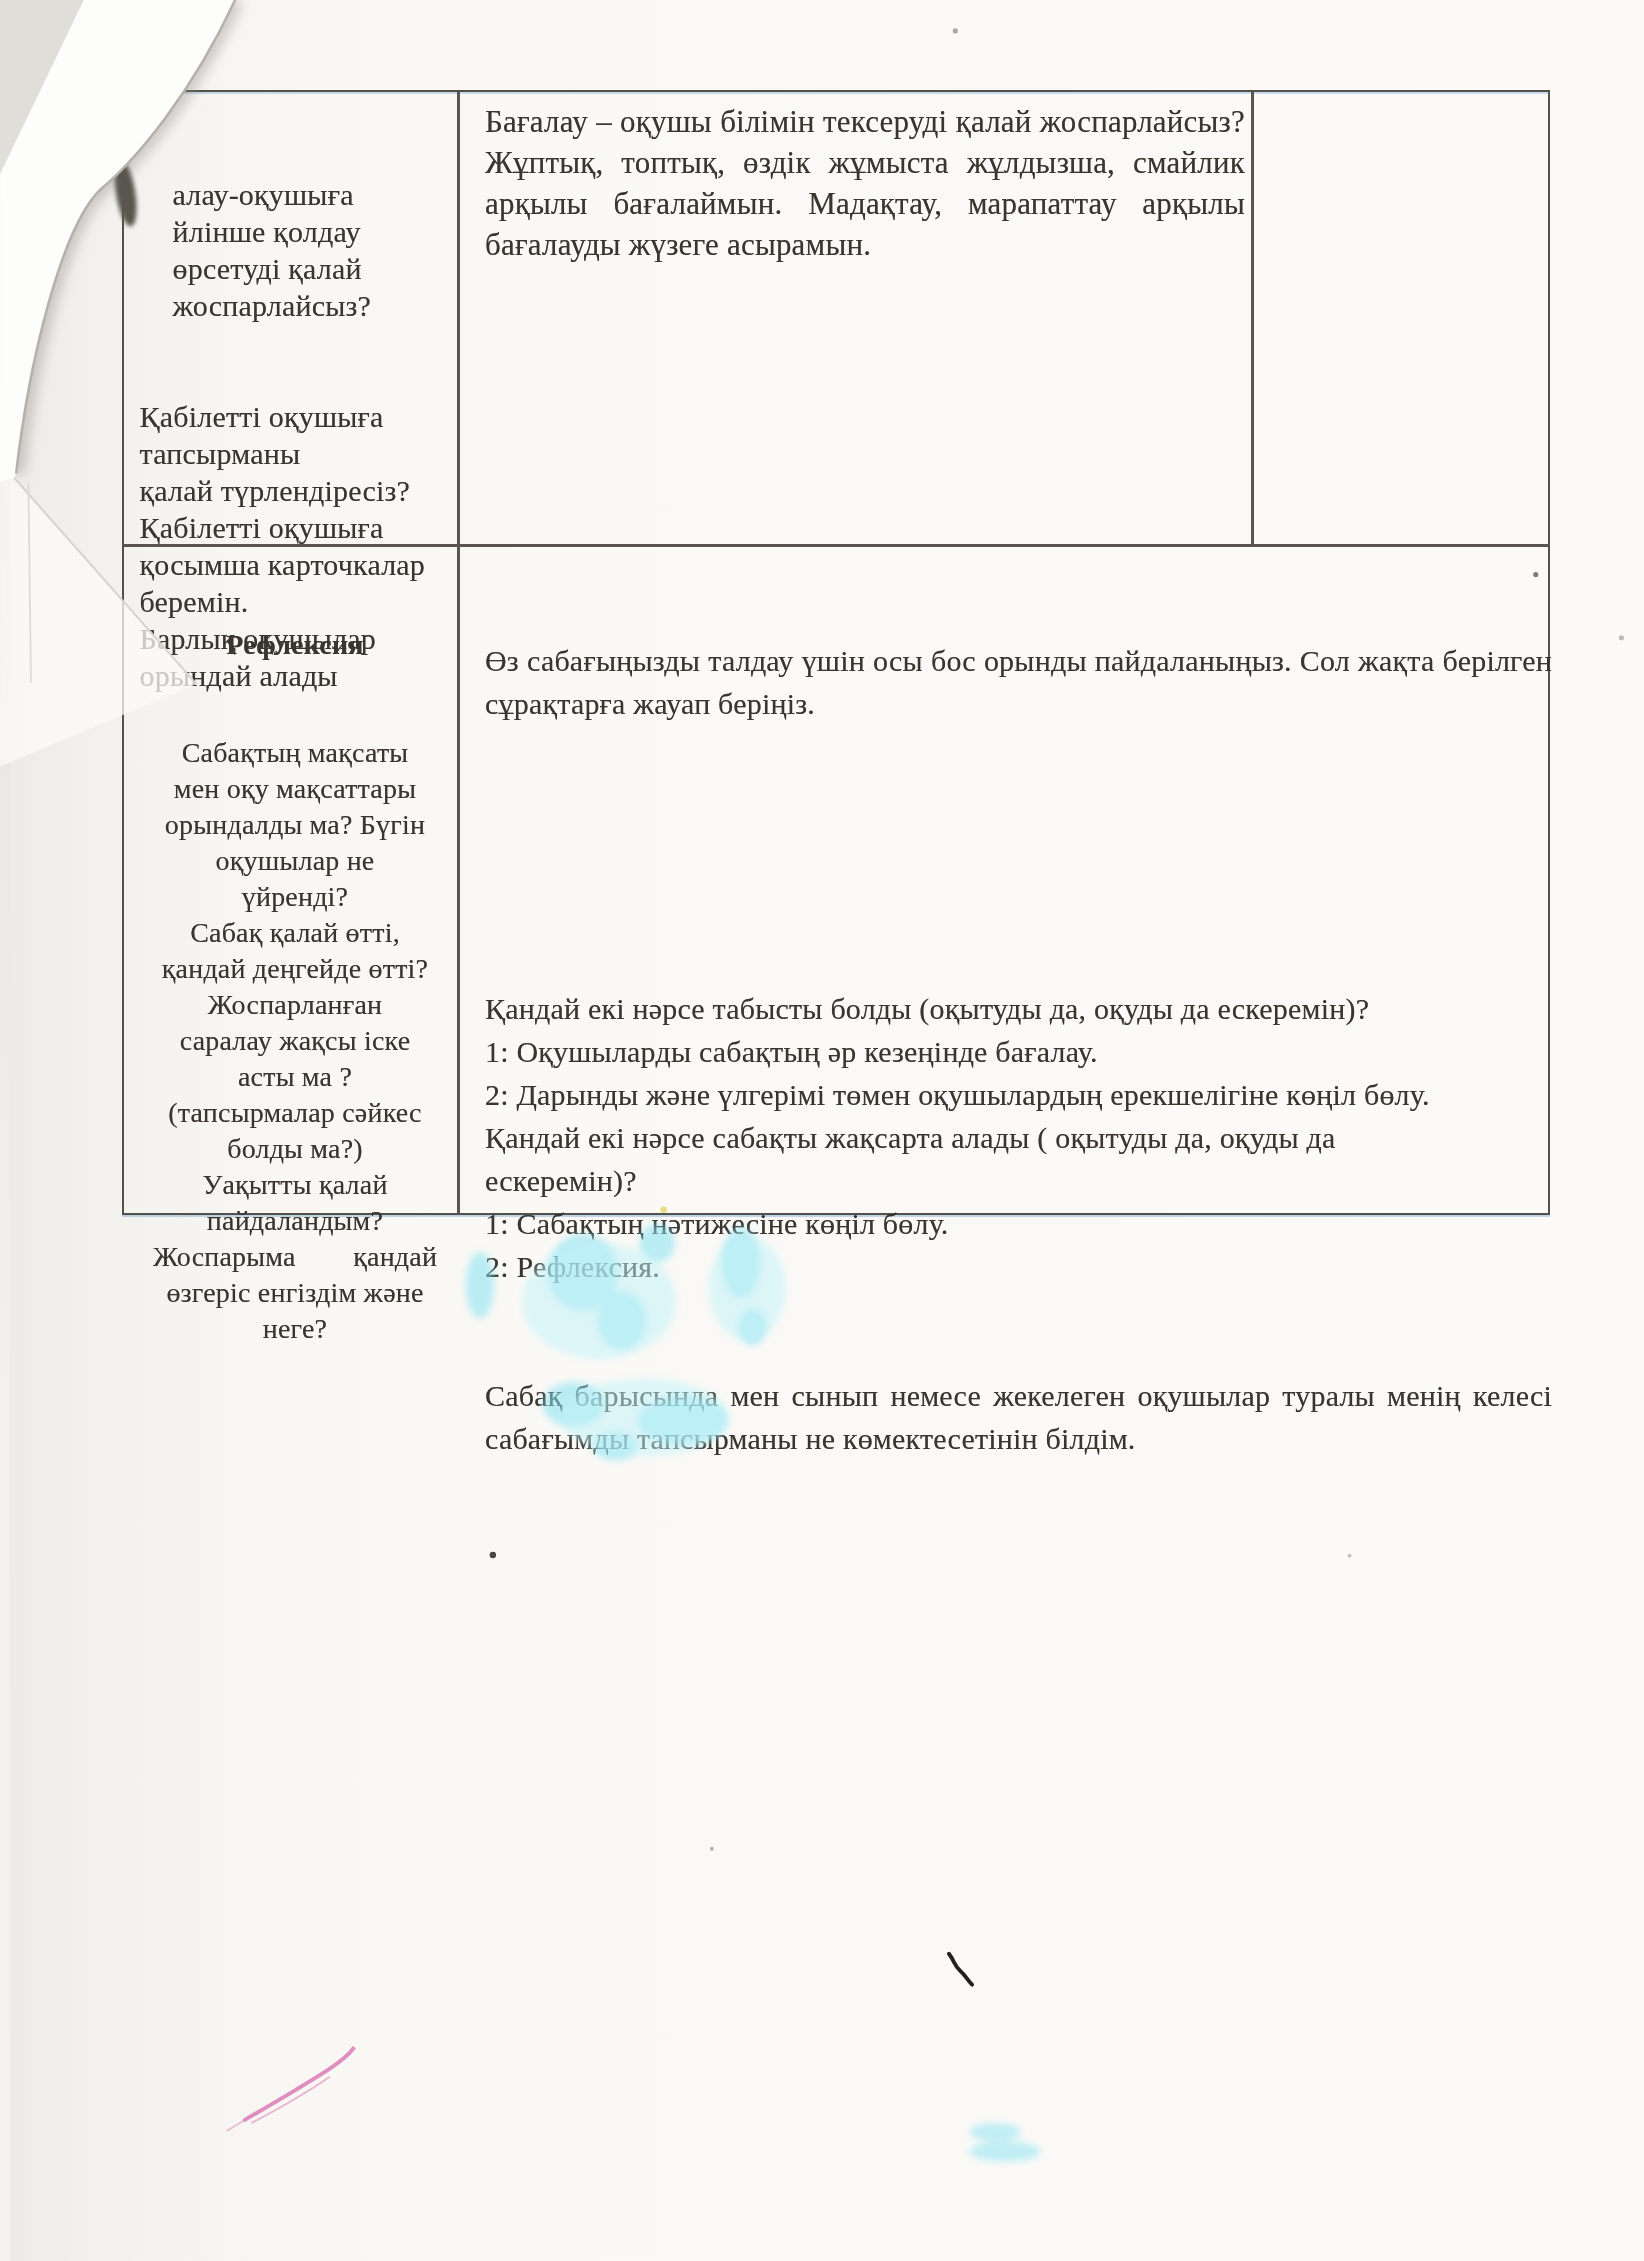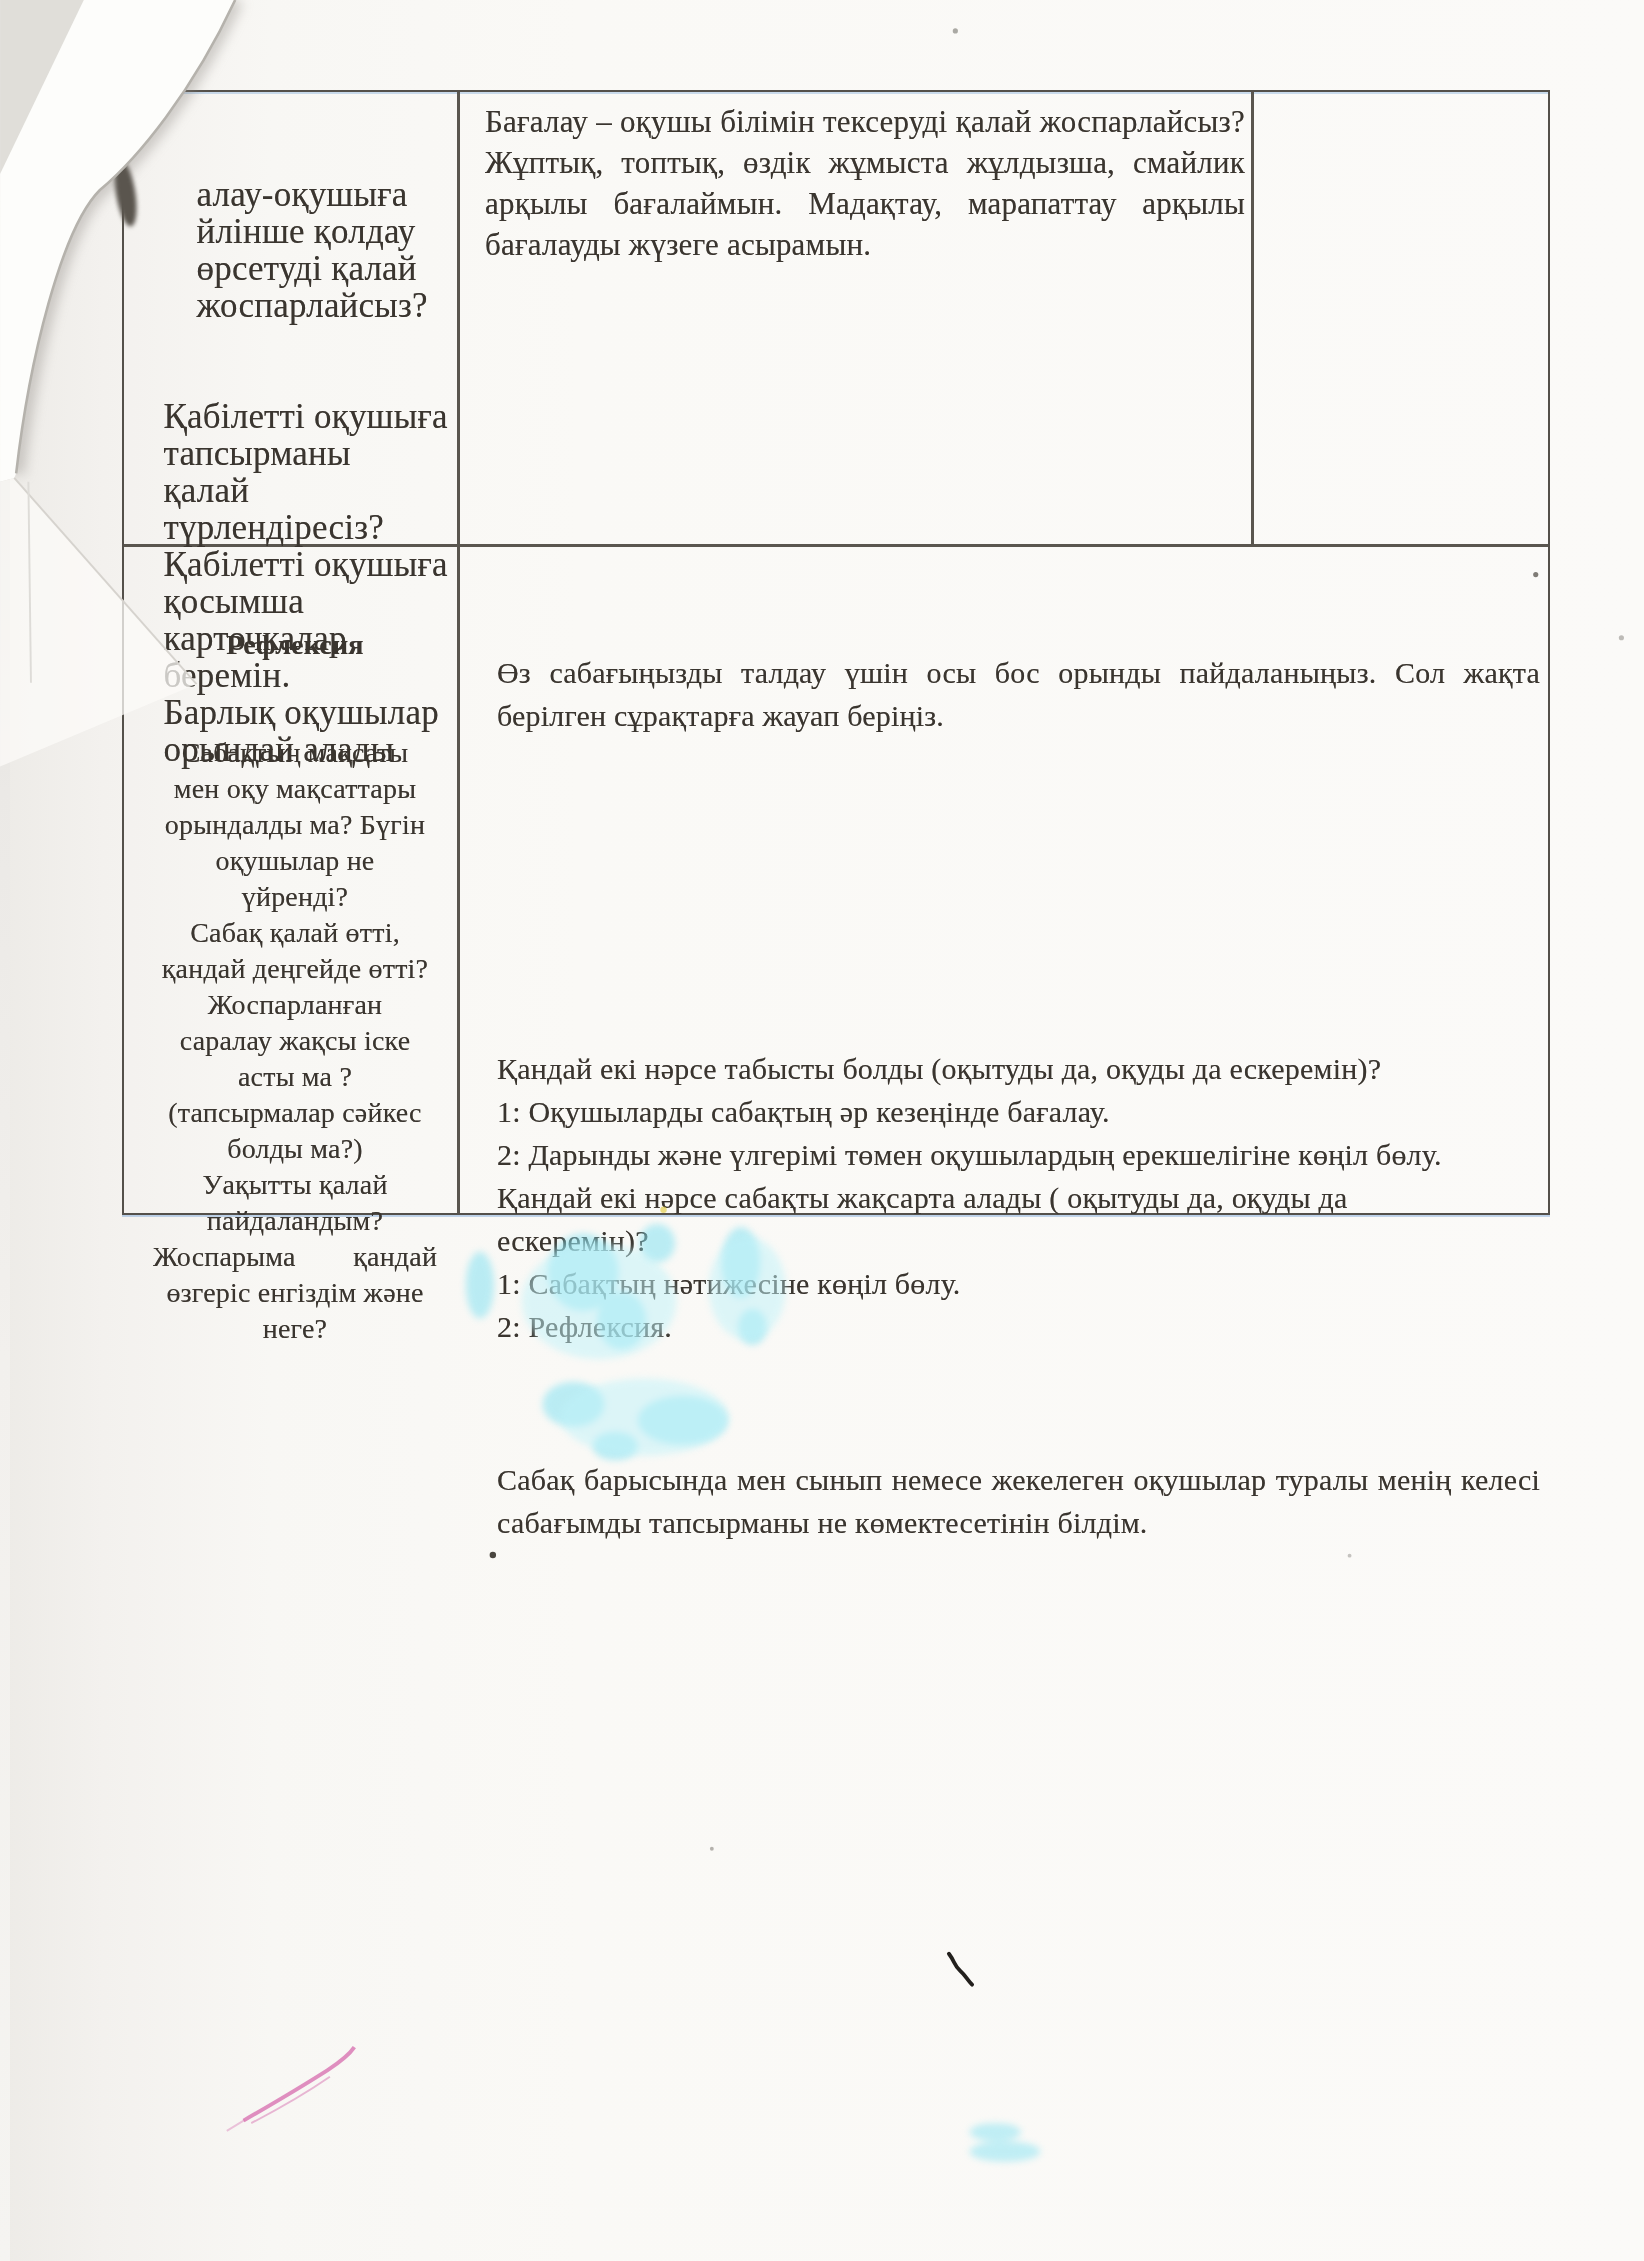--- a/index.html
+++ b/index.html
@@ -18,28 +18,28 @@
   .tframe{
     position:absolute;left:122px;top:90px;width:1428px;height:1125px;
     border:2.6px solid #54504a;box-sizing:border-box;background:transparent;
     box-shadow:0 1.9px 0 rgba(110,160,215,.45), inset 0 1.9px 0 rgba(110,160,215,.35);
   }
   .vline,.hline{position:absolute;background:#5a564f;}
   .v1{left:333px;top:0;width:2.6px;height:100%;}
   .v2{left:1127px;top:0;width:2.6px;height:452px;}
   .h1{left:0;top:452px;width:100%;height:2.6px;}
   .cell{position:absolute;white-space:pre-wrap;}
-  .r1c1{left:15.5px;top:10.3px;width:303px;font-size:35px;line-height:37px;margin-left:24px;}
+  .r1c1{left:15.5px;top:10.3px;width:303px;font-size:30px;line-height:37px;}
   .r1c1 .cut{padding-left:33px;}
   .r1c2{left:361px;top:9px;width:760px;font-size:31px;line-height:41px;text-align:justify;}
   .r1c3{left:1148px;top:11.6px;width:273px;font-size:30px;line-height:40px;}
   .r2c1{left:15.5px;top:463px;width:311px;font-size:28px;line-height:36px;text-align:center;}
   .r2c1 .bold{font-weight:bold;}
   .r2c2{left:361px;top:461px;width:1067px;font-size:30px;line-height:43px;text-align:justify;}
-  .r2c2 p{margin:12px;}
+  .r2c2 p{margin:0;}
   .r2c2 p:empty{height:90px;}
   .cell, .cell p{ text-shadow:0 0 0.6px rgba(58,53,47,.55); letter-spacing:0.2px;}
   
   .overlay{position:absolute;left:0;top:0;z-index:5;pointer-events:none;}
   .blur6{filter:blur(6px);}
   .blur3{filter:blur(3px);}
   .blur9{filter:blur(9px);}
 </style>
 </head>
 <body>

